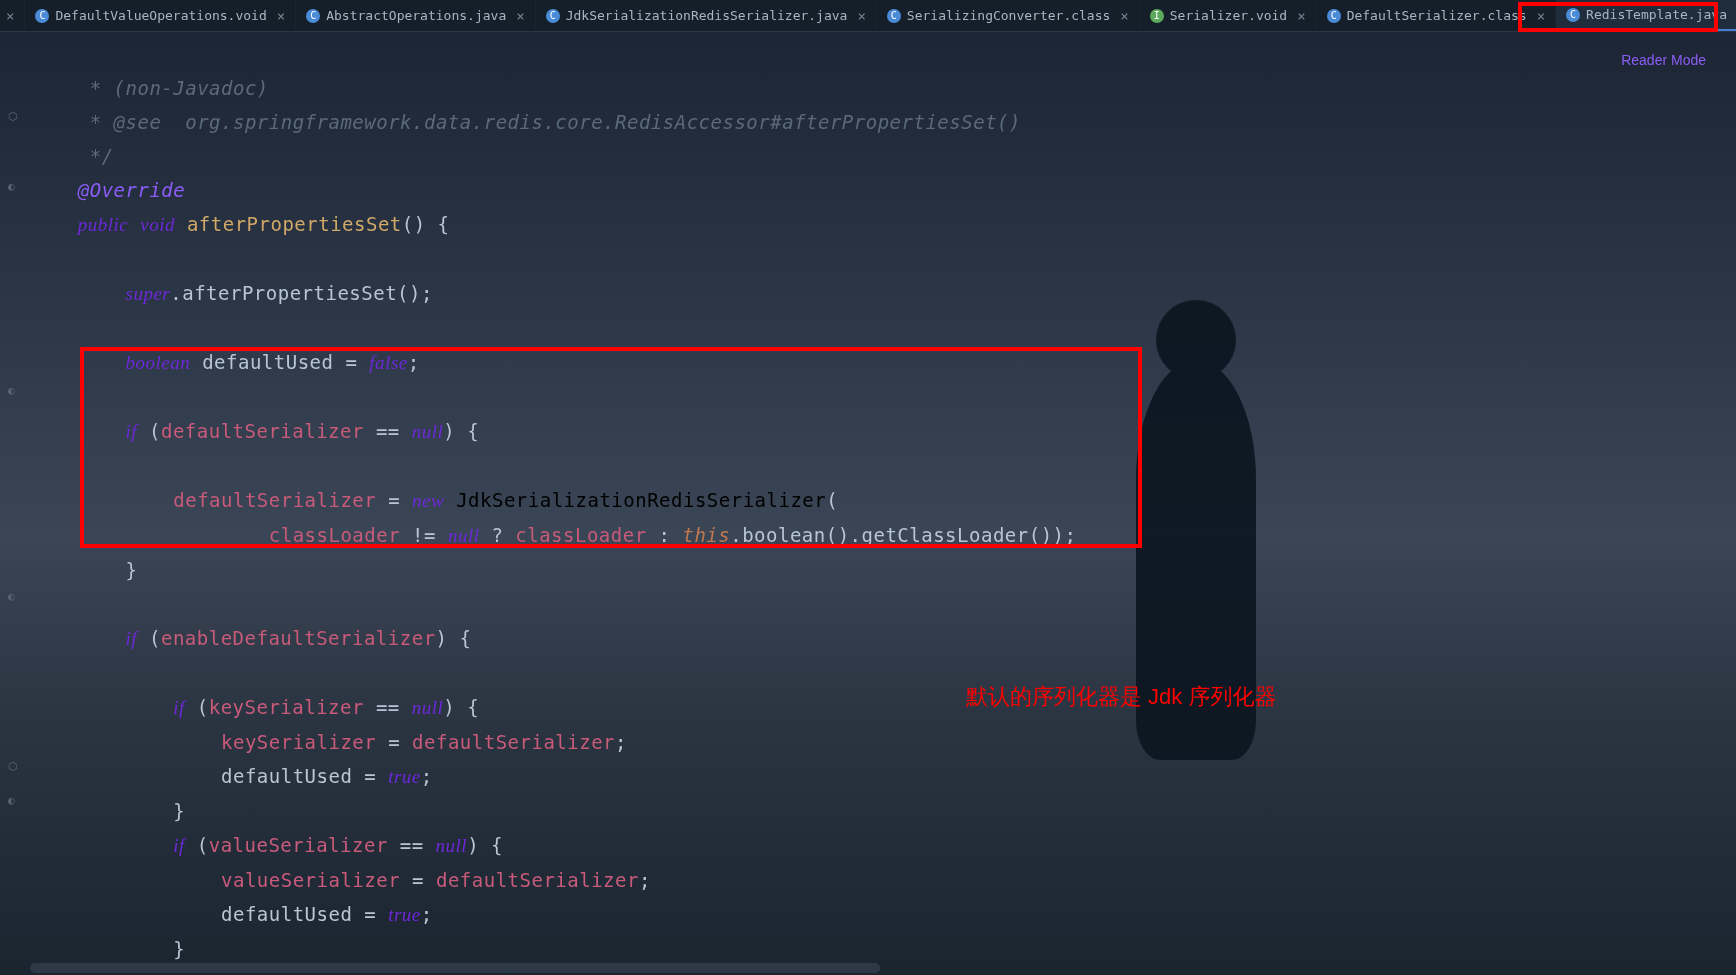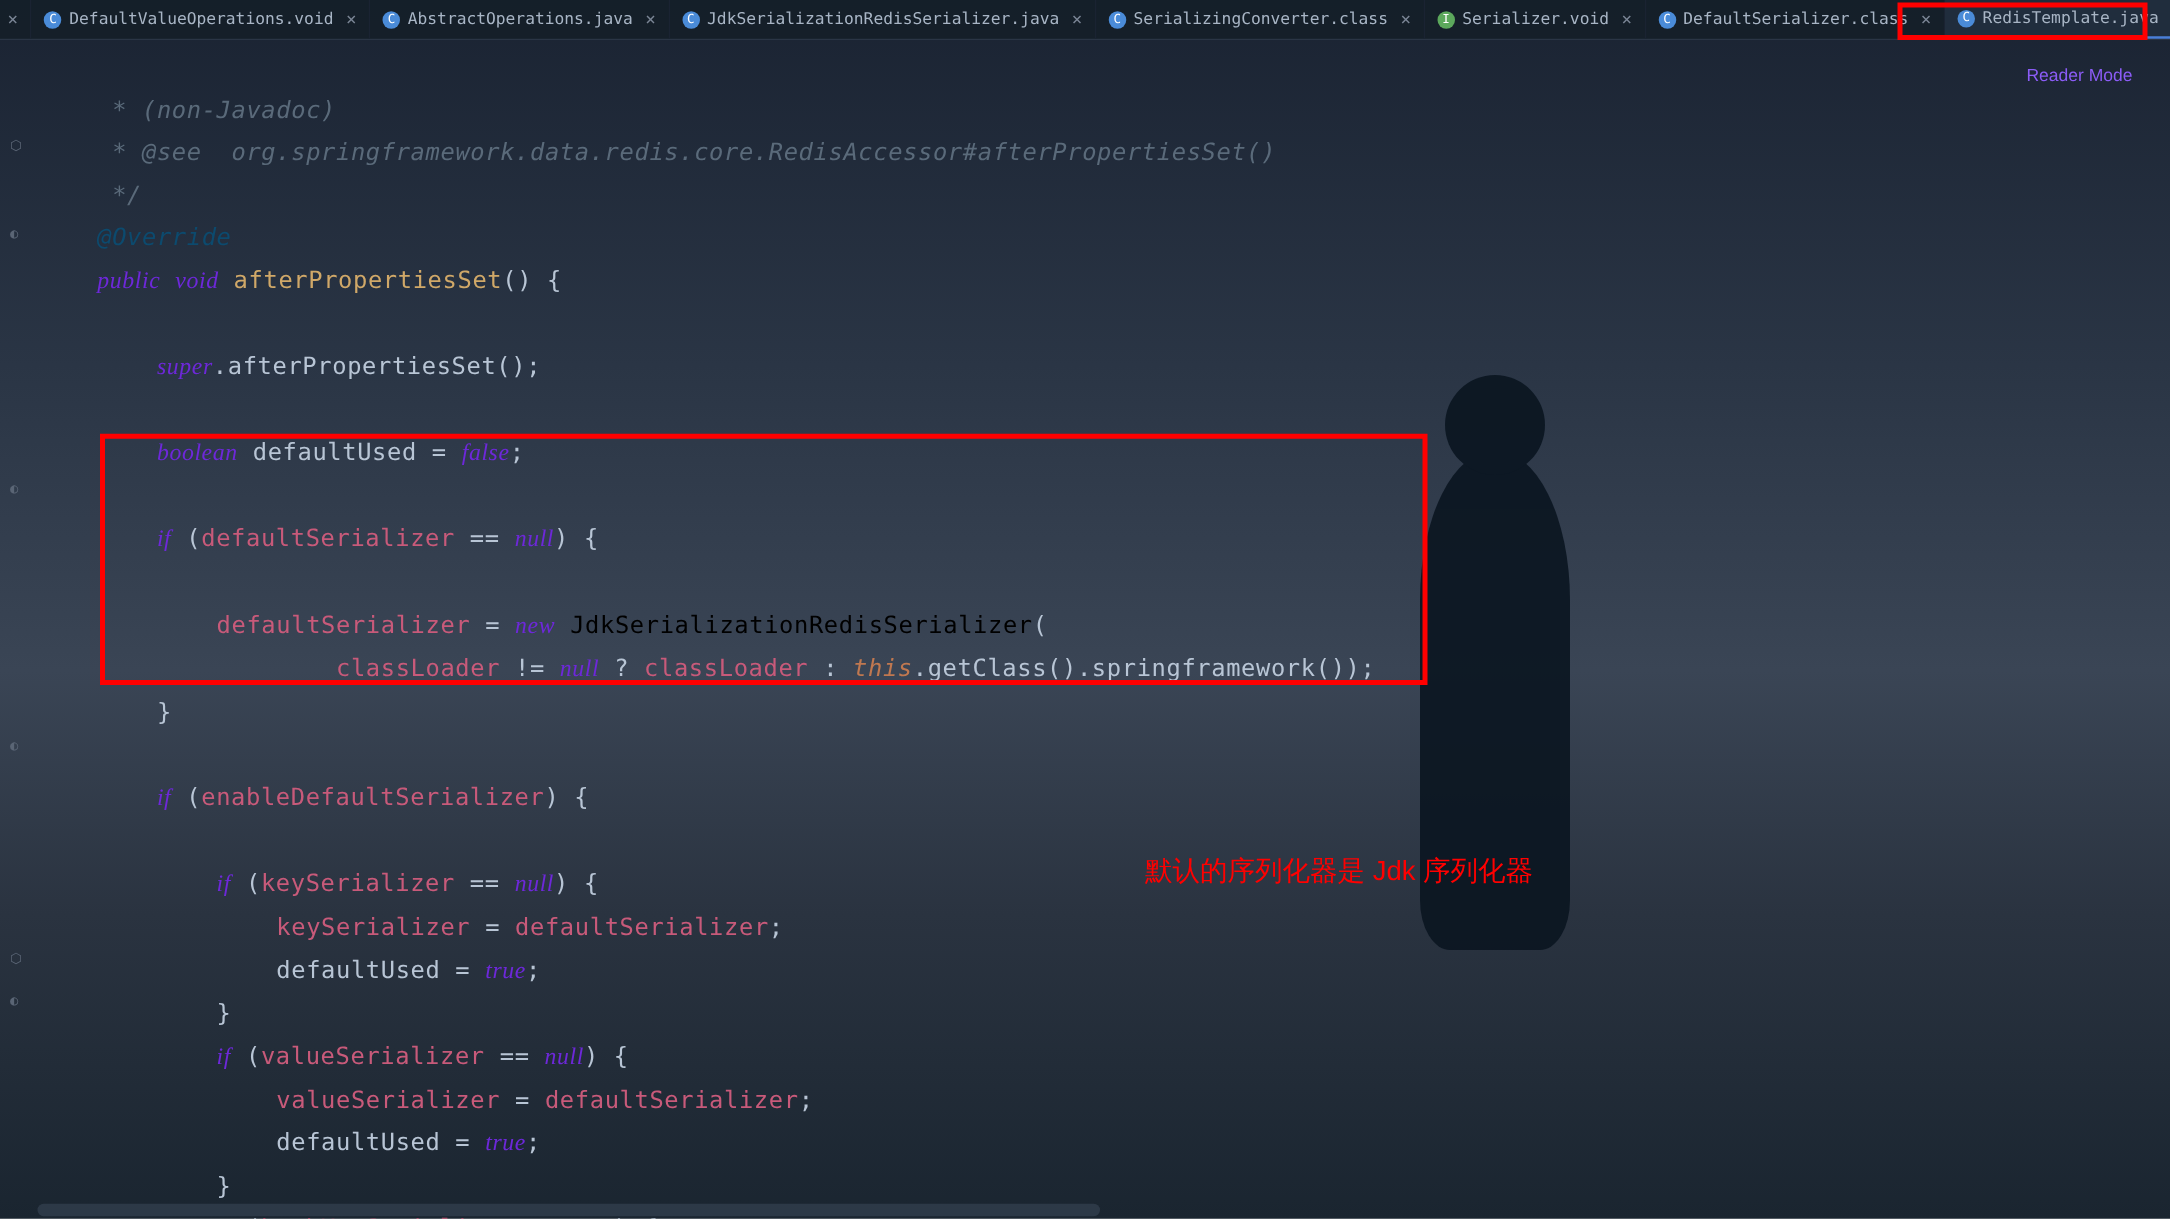--- a/index.html
+++ b/index.html
@@ -103,21 +103,21 @@
     font-size: 11px;
   }
   .code {
     font-size: 19px;
     line-height: 34px;
     letter-spacing: 0.5px;
     white-space: pre;
     padding-top: 5px;
   }
   .c-comment { color: #5a6a7a; font-style: italic; }
-  .c-annotation { color: #0c4a6e; font-style: italic; text-align: right; }
+  .c-annotation { color: #8b5cf6; font-style: italic; text-align: right; }
   .c-keyword { color: #6d28d9; font-style: italic; font-family: Liberation Serif, serif; }
   .c-method { color: #d0a868; }
   .c-field { color: #c85a7a; margin-top: 37px; }
   .c-operator { color: #b8c5d5; }
   .c-this { color: #c07850; font-style: italic; }
   .c-class { color: #000000; }
   .c-plain { color: #b8c5d5; }
   .c-punct { color: #b8c5d5; }
   .highlight-box-red {
     position: absolute;
@@ -185,21 +185,21 @@
     <div class="tab active">
       <span class="tab-icon blue">C</span>
       <span>RedisTemplate.java</span>
     </div>
   </div>
 
 <div class="reader-mode">Reader Mode</div>
 
 <div class="highlight-box-red" style="left:1518px; top:2px; width:200px; height:30px;"></div>
 <div class="highlight-box-red" style="left:80px; top:347px; width:1062px; height:201px;"></div>
-<div class="annotation-text" style="left:916px; top:682px;">默认的序列化器是 Jdk 序列化器</div>
+<div class="annotation-text" style="left:966px; top:682px;">默认的序列化器是 Jdk 序列化器</div>
 
 <div class="editor-area">
   <div class="gutter">
     <span class="gutter-icon" style="top:78px;">⬡</span>
     <span class="gutter-icon" style="top:148px;">◐</span>
     <span class="gutter-icon" style="top:352px;">◐</span>
     <span class="gutter-icon" style="top:558px;">◐</span>
     <span class="gutter-icon" style="top:728px;">⬡</span>
     <span class="gutter-icon" style="top:762px;">◐</span>
   </div>
@@ -210,21 +210,21 @@
 <span class="c-annotation">    <span>@Override</span></span>
 <span>    <span class="c-keyword">public</span> <span class="c-keyword">void</span> <span class="c-method">afterPropertiesSet</span><span class="c-punct">() {</span></span>
 <span> </span>
 <span>        <span class="c-keyword">super</span><span class="c-plain">.afterPropertiesSet();</span></span>
 <span> </span>
 <span>        <span class="c-keyword">boolean</span><span class="c-plain"> defaultUsed = </span><span class="c-keyword">false</span><span class="c-punct">;</span></span>
 <span> </span>
 <span>        <span class="c-keyword">if</span><span class="c-punct"> (</span><span class="c-field">defaultSerializer</span><span class="c-operator"> == </span><span class="c-keyword">null</span><span class="c-punct">) {</span></span>
 <span> </span>
 <span>            <span class="c-field">defaultSerializer</span><span class="c-operator"> = </span><span class="c-keyword">new</span><span class="c-class"> JdkSerializationRedisSerializer</span><span class="c-punct">(</span></span>
-<span>                    <span class="c-field">classLoader</span><span class="c-operator"> != </span><span class="c-keyword">null</span><span class="c-operator"> ? </span><span class="c-field">classLoader</span><span class="c-operator"> : </span><span class="c-this">this</span><span class="c-plain">.getClass().springframework());</span></span>
+<span>                    <span class="c-field">classLoader</span><span class="c-operator"> != </span><span class="c-keyword">null</span><span class="c-operator"> ? </span><span class="c-field">classLoader</span><span class="c-operator"> : </span><span class="c-this">this</span><span class="c-plain">.boolean().getClassLoader());</span></span>
 <span>        <span class="c-punct">}</span></span>
 <span> </span>
 <span>        <span class="c-keyword">if</span><span class="c-punct"> (</span><span class="c-field">enableDefaultSerializer</span><span class="c-punct">) {</span></span>
 <span> </span>
 <span>            <span class="c-keyword">if</span><span class="c-punct"> (</span><span class="c-field">keySerializer</span><span class="c-operator"> == </span><span class="c-keyword">null</span><span class="c-punct">) {</span></span>
 <span>                <span class="c-field">keySerializer</span><span class="c-operator"> = </span><span class="c-field">defaultSerializer</span><span class="c-punct">;</span></span>
 <span>                <span class="c-plain">defaultUsed = </span><span class="c-keyword">true</span><span class="c-punct">;</span></span>
 <span>            <span class="c-punct">}</span></span>
 <span>            <span class="c-keyword">if</span><span class="c-punct"> (</span><span class="c-field">valueSerializer</span><span class="c-operator"> == </span><span class="c-keyword">null</span><span class="c-punct">) {</span></span>
 <span>                <span class="c-field">valueSerializer</span><span class="c-operator"> = </span><span class="c-field">defaultSerializer</span><span class="c-punct">;</span></span>

